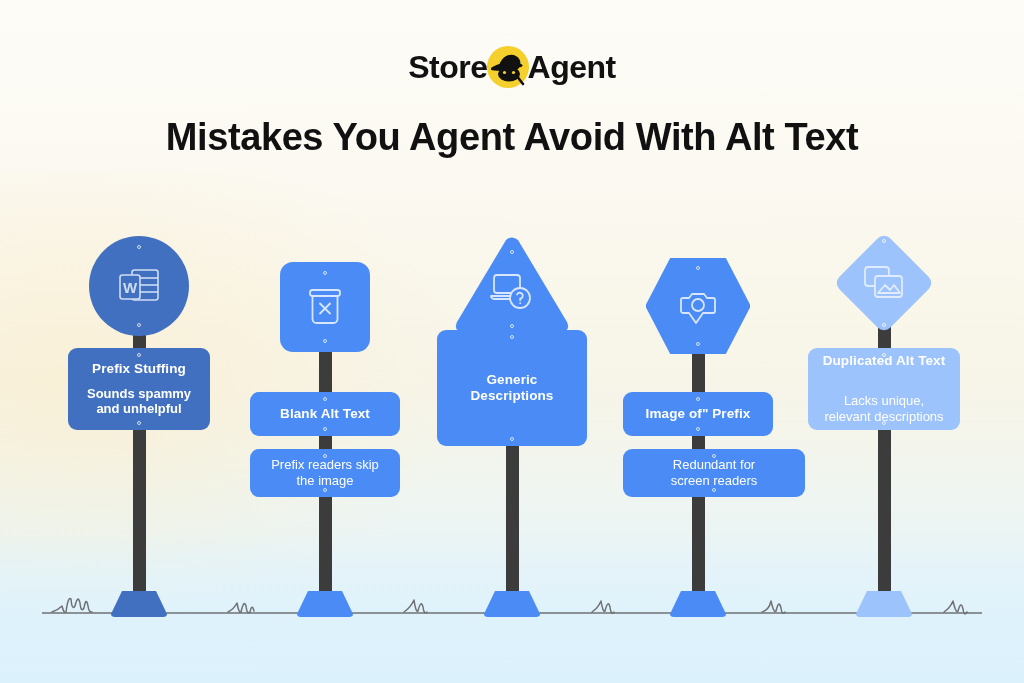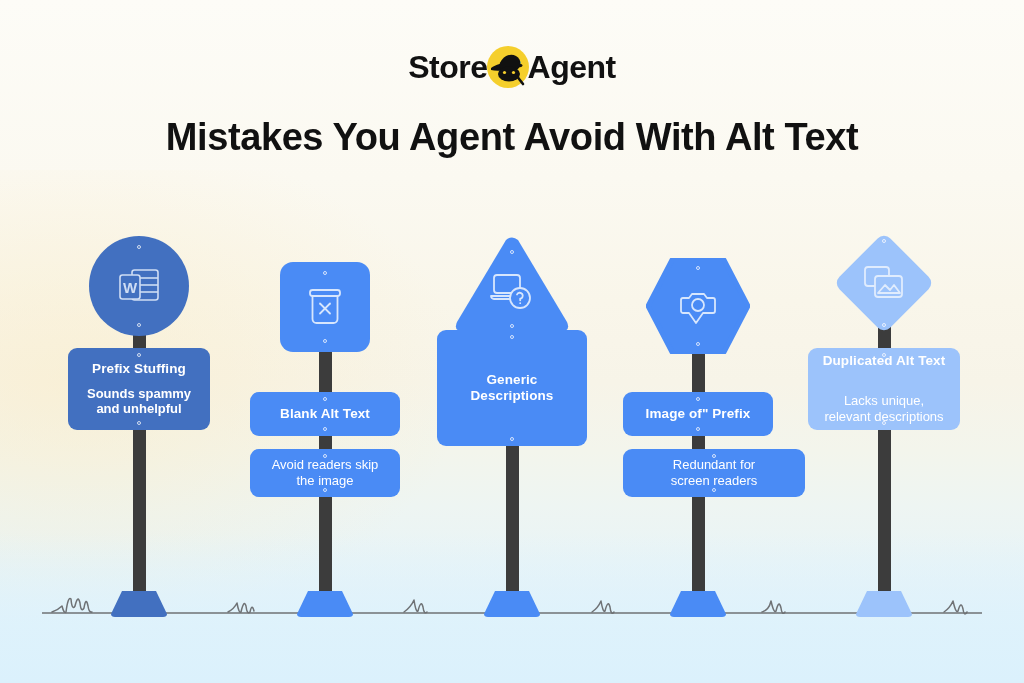--- a/index.html
+++ b/index.html
@@ -266,21 +266,21 @@
       <span class="rivet" style="bottom:9px;"></span>
     </div>
 
     <div class="plate c-mid" style="width:150px; height:44px; margin-left:-75px; top:392px; background:#4a8bf5;">
       <div class="p-title" style="white-space:pre-line;">Blank Alt Text</div>
       <span class="rivet" style="top:5px;"></span>
       <span class="rivet" style="bottom:5px;"></span>
     </div>
 
     <div class="plate c-mid" style="width:150px; height:48px; margin-left:-75px; top:449px; background:#4a8bf5;">
-      <div class="p-sub" style="white-space:pre-line;">Avoid readers skip
+      <div class="p-sub" style="white-space:pre-line;">Prefix readers skip
 the image</div>
       <span class="rivet" style="top:5px;"></span>
       <span class="rivet" style="bottom:5px;"></span>
     </div>
 
     <svg class="base" width="56" height="28" viewBox="0 0 56 28" style="margin-left:-28px; top:591px;">
       <path d="M11 0 H45 L56 23 Q56 26 52 26 H4 Q0 26 0 23 Z" fill="#4a8bf5"></path>
     </svg>
   </div>
 

